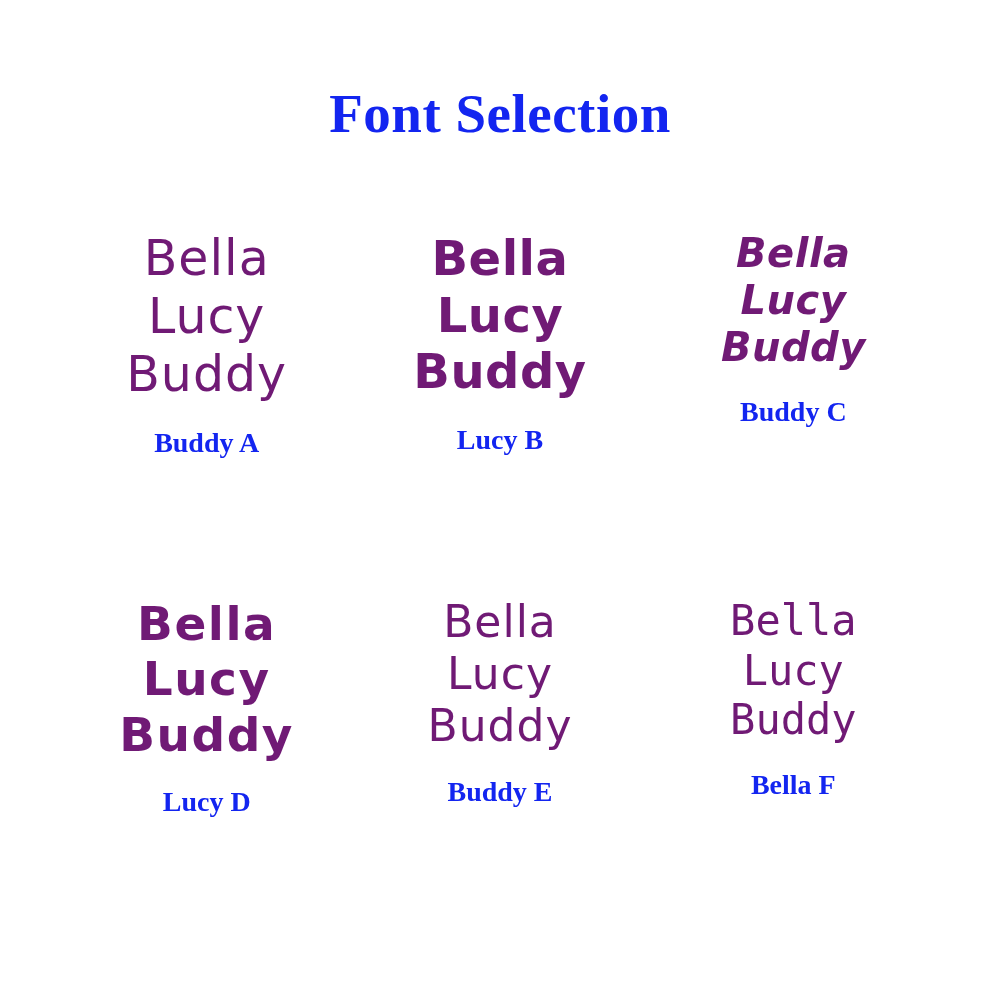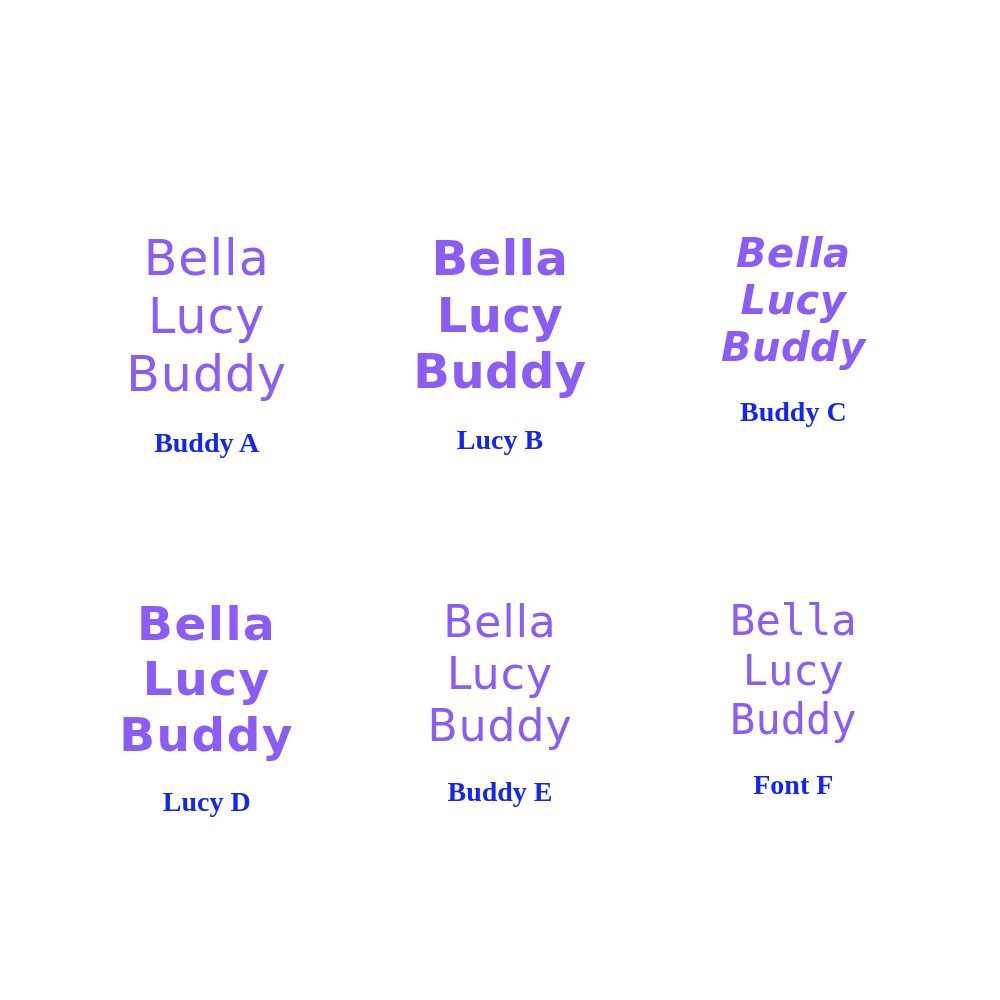--- a/index.html
+++ b/index.html
@@ -43,21 +43,21 @@
   .cell {
     display: flex;
     flex-direction: column;
     align-items: center;
     justify-content: flex-start;
   }
   .sample {
     display: flex;
     flex-direction: column;
     align-items: center;
-    color: #8b5cf6;
+    color: #701a75;
     line-height: 1.18;
   }
   .sample .line {
     white-space: nowrap;
   }
   .caption {
     margin-top: 24px;
     font-family: "Liberation Serif", serif;
     font-weight: bold;
     font-size: 28px;
@@ -102,20 +102,21 @@
     font-weight: 500;
     letter-spacing: 0px;
   }
   .row-2 .sample { margin-top: 6px; }
 </style>
 </head>
 <body>
 
 <div class="page">
 
+  <div class="title">Font Selection</div>
 
   <div class="grid">
 
     <div class="cell row-1">
       <div class="sample face-a">
         <span class="line">Bella</span>
         <span class="line">Lucy</span>
         <span class="line">Buddy</span>
       </div>
       <div class="caption">Buddy A</div>
@@ -156,17 +157,17 @@
       </div>
       <div class="caption">Buddy E</div>
     </div>
 
     <div class="cell row-2">
       <div class="sample face-f">
         <span class="line">Bella</span>
         <span class="line">Lucy</span>
         <span class="line">Buddy</span>
       </div>
-      <div class="caption">Font F</div>
+      <div class="caption">Bella F</div>
     </div>
 
   </div>
 </div>
 
 </body></html>

